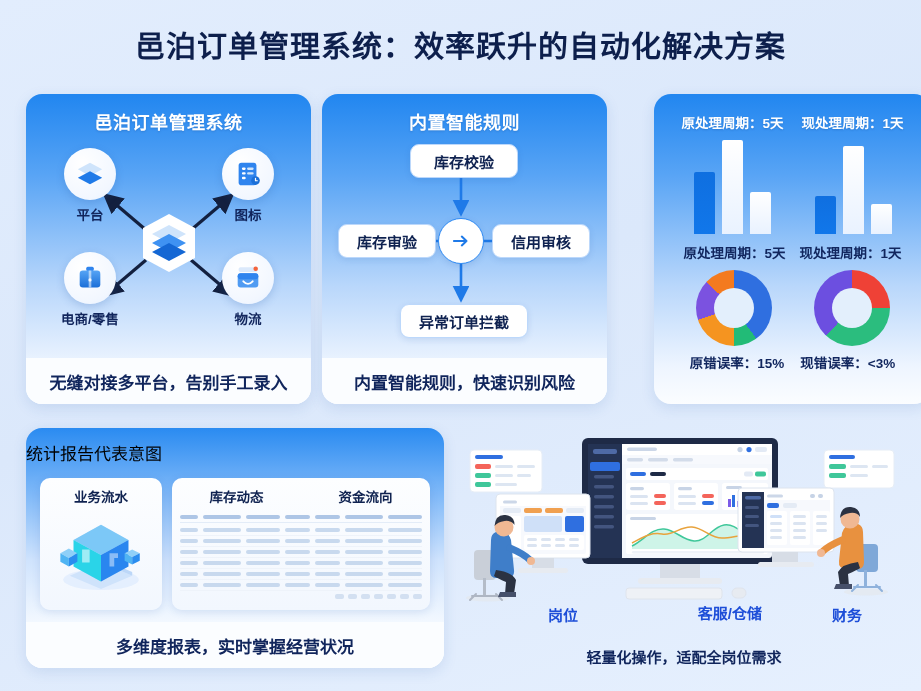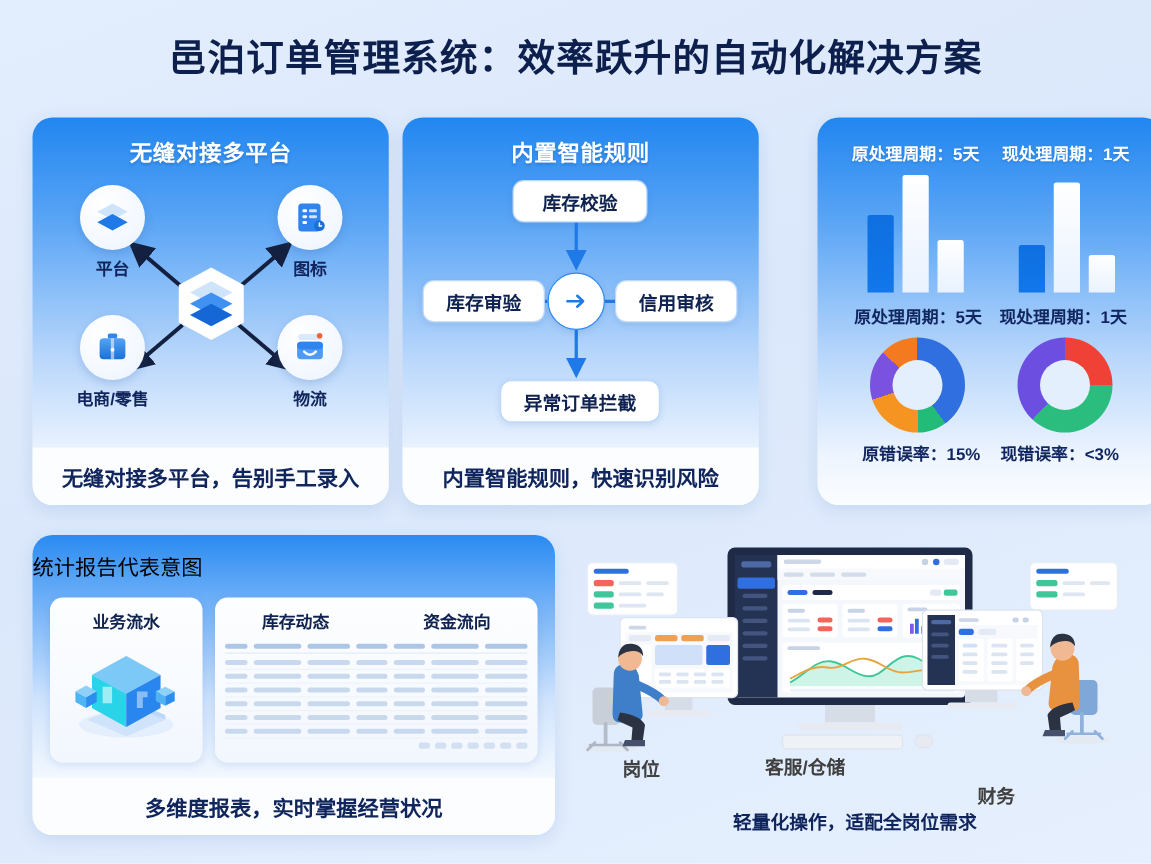--- a/index.html
+++ b/index.html
@@ -176,38 +176,38 @@
   
   #illus {
     position:absolute; left:452px; top:428px; width:464px; height:245px;
   }
   .ill-caption {
     position:absolute; left:0; bottom:6px; width:100%;
     text-align:center; color:#10255c; font-size:15px; font-weight:bold;
     white-space:nowrap;
   }
   .role-label {
-    position:absolute; color:#404040; font-size:15px; font-weight:bold;
-    white-space:nowrap; text-align:left;
+    position:absolute; color:#1d4ed8; font-size:15px; font-weight:bold;
+    white-space:nowrap; text-align:right;
   }
   #role-left   { left:46px;  top:176px; width:80px; }
   #role-center { left:160px; top:174px; width:150px; }
-  #role-right  { left:330px; top:176px; width:80px;margin-top:21px; }
+  #role-right  { left:330px; top:176px; width:80px; }
 </style>
 </head>
 <body>
 
 <div class="page">
 
   <div class="title-bar">
     <div class="title">邑泊订单管理系统：效率跃升的自动化解决方案</div>
   </div>
 
   <div class="card" id="card1">
-    <div class="card-title">无缝对接多平台</div>
+    <div class="card-title">邑泊订单管理系统</div>
 
     <div class="hub-area">
       <svg class="arrows" viewBox="0 0 285 222">
         <defs>
           <marker id="ah" markerWidth="7" markerHeight="7" refX="5" refY="3.2" orient="auto">
             <path d="M0,0 L6.4,3.2 L0,6.4 Z" fill="#13203f"></path>
           </marker>
         </defs>
         <line x1="120" y1="96" x2="80" y2="62" stroke="#13203f" stroke-width="3.2" marker-end="url(#ah)"></line>
         <line x1="165" y1="96" x2="205" y2="62" stroke="#13203f" stroke-width="3.2" marker-end="url(#ah)"></line>

